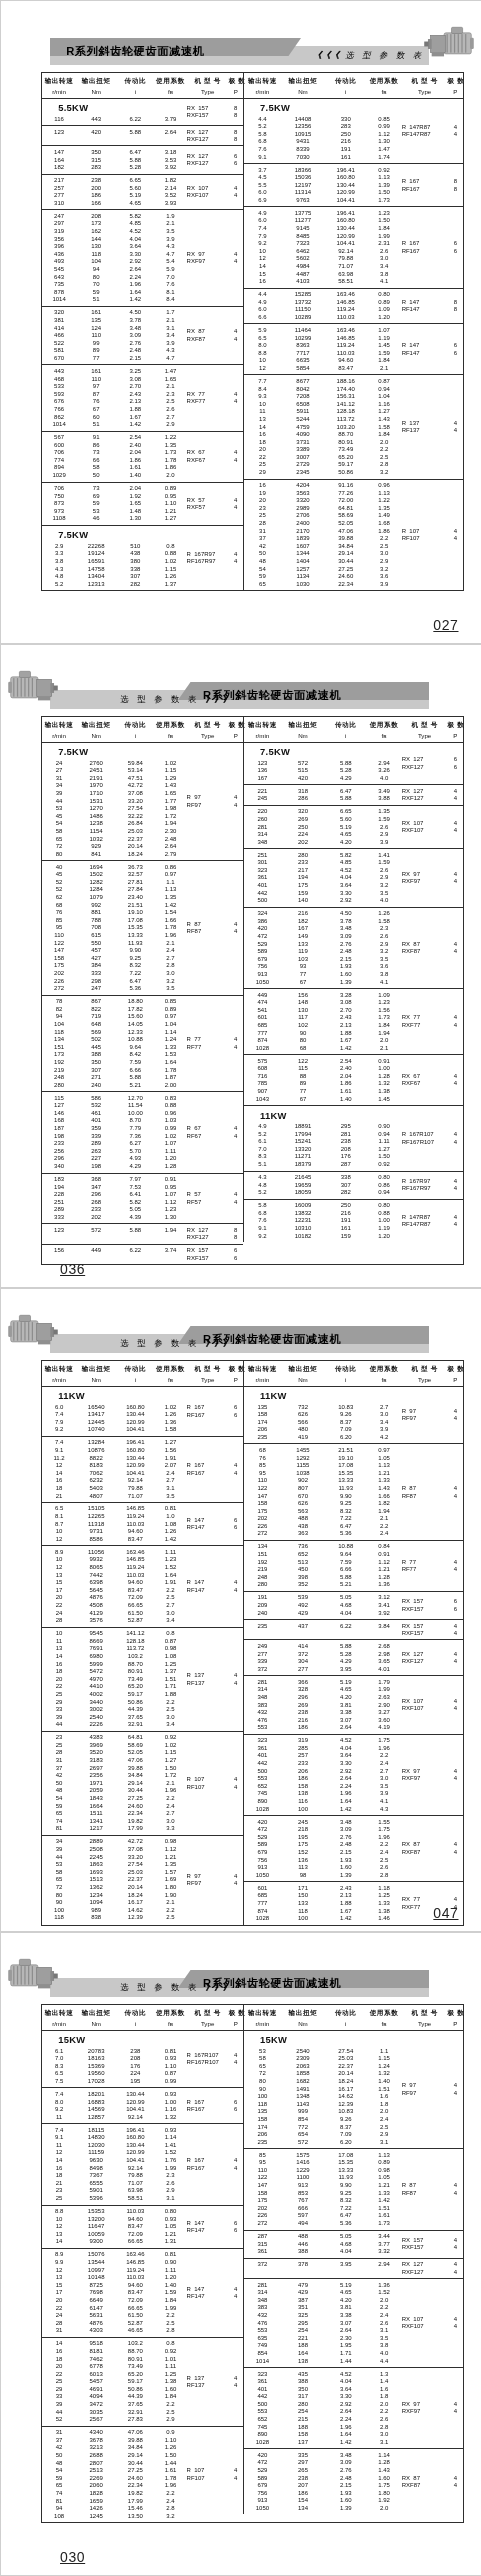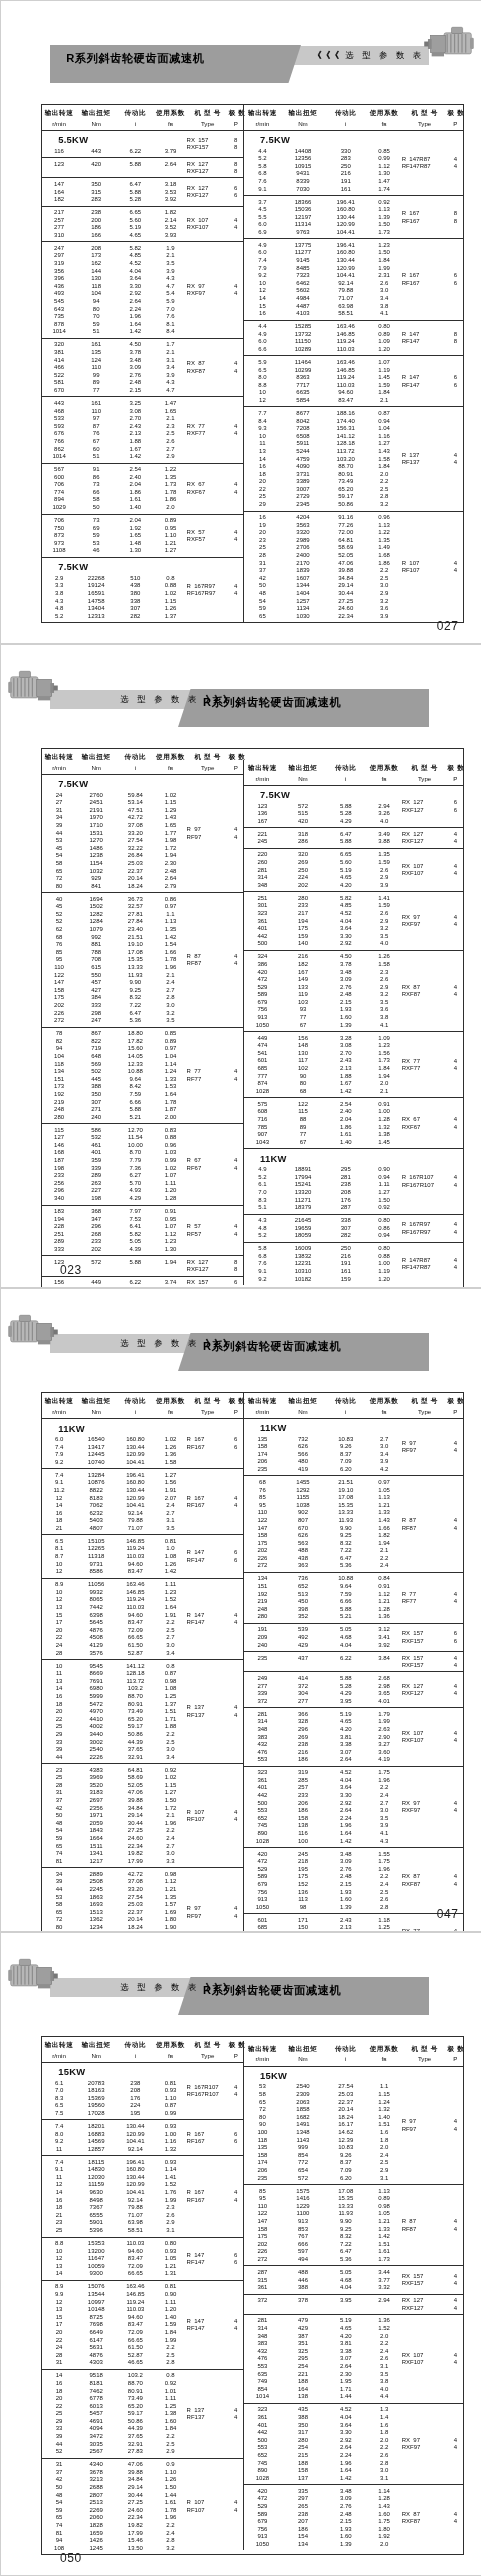--- a/index.html
+++ b/index.html
@@ -1,54 +1,54 @@
 <!DOCTYPE html>
 <html style="font-size:10px"><head>
 <meta charset="utf-8">
 <style>
   html,body{margin:0;padding:0;background:#ffffff;}
   body{width:481px;font-family:"Liberation Sans","DejaVu Sans",sans-serif;color:#111;}
   .page{position:relative;width:480px;height:642px;background:#fff;border:0.6px solid #cfcfcf;overflow:hidden;}
   
   .bar-light{position:absolute;top:45px;left:49px;right:52px;height:19px;background:#c8c8c8;}
-  .bar-dark{position:absolute;top:37px;height:38px;background:#9d9d9d;margin-top:7px;}
+  .bar-dark{position:absolute;top:37px;height:18px;background:#9d9d9d;}
   .darkL{left:49px;width:251px;clip-path:polygon(0 0,100% 0,calc(100% - 12.5px) 100%,0 100%);}
   .darkR{right:52px;width:251px;clip-path:polygon(12.5px 0,100% 0,100% 100%,0 100%);}
   .series-title{display:block;line-height:26px;padding-left:16.2px;font-size:11.2px;font-weight:bold;letter-spacing:0.6px;color:#000;white-space:nowrap;}
   .darkR .series-title{padding-left:25px;}
   .subwrap{position:absolute;top:45px;height:19px;line-height:19px;font-size:8.4px;letter-spacing:3.1px;color:#000;text-align:center;white-space:nowrap;}
-  .subR{left:312px;right:75px;}
+  .subR{left:312px;right:75px;font-style:italic;}
   .subL{left:69px;width:212px;}
   .chev{font-size:8.7px;letter-spacing:0;margin:0 6.2px 0 0;font-weight:bold;}
   .subL .chev{margin:0 0 0 6.2px;}
   
   .motor{position:absolute;top:22.5px;width:52px;height:40px;}
   .mR{right:6.2px;} .mL{left:6.2px;}
   
-  .tablewrap{position:absolute;top:71px;left:40px;right:17px;border:1.2px solid #2e2e2e;display:flex;align-items:center;background:#fff;margin-top:32px;}
+  .tablewrap{position:absolute;top:71px;left:40px;right:17px;border:1.2px solid #2e2e2e;display:flex;align-items:flex-start;background:#fff;}
   .ht{flex:0 0 47.7%;min-width:0;}
   .ht+.ht{flex:1 1 auto;border-left:1.2px solid #2e2e2e;}
   .thead{display:flex;border-bottom:1.2px solid #2e2e2e;padding:3.7px 0 3.1px;}
   .hc{text-align:center;}
   .h1{width:17%;}.h2{width:20%;}.h3{width:19%;}.h4{width:16%;}.h5{width:21%;}.h6{width:7%;}
   .hl{font-size:6.6px;font-weight:bold;letter-spacing:0.6px;white-space:nowrap;}
   .hu{font-size:6.2px;margin-top:1.9px;}
   .grp{display:flex;padding:2.5px 0 1.9px;}
   .grp+.grp{border-top:0.9px solid #2e2e2e;}
   .rows{flex:0 0 72%;min-width:0;}
   .r{display:flex;line-height:7.6px;}
   .c{font-size:6px;text-align:center;white-space:nowrap;}
   .c1{flex:0 0 23.6%;}.c2{flex:0 0 27.8%;}.c3{flex:0 0 26.4%;}.c4{flex:0 0 22.2%;}
   .kw{font-size:9.4px;font-weight:bold;line-height:14.4px;padding-left:16.2px;letter-spacing:0.3px;}
   .tcol{flex:0 0 21%;display:flex;flex-direction:column;justify-content:center;}
   .tl{font-size:6px;line-height:7.5px;white-space:pre;}
   .pcol{flex:0 0 7%;display:flex;flex-direction:column;justify-content:center;}
   .pl{font-size:6px;line-height:7.5px;text-align:center;}
   
-  .pageno{position:absolute;bottom:10px;font-size:12px;letter-spacing:0.6px;color:#222;}
+  .pageno{position:absolute;bottom:10px;font-size:14px;letter-spacing:0.6px;color:#222;text-decoration:underline;}
   .pnR{right:22.5px;} .pnL{left:59px;}
 </style>
 </head>
 <body>
 
 <section class="page">
   <div class="bar-light"></div>
   <div class="bar-dark darkL">
     <span class="series-title">R系列斜齿轮硬齿面减速机</span>
   </div>
@@ -1975,21 +1975,21 @@
             <div class="tl">R  147R87</div>
             <div class="tl">RF147R87</div>
           </div>
           <div class="pcol">
             <div class="pl">4</div>
             <div class="pl">4</div>
           </div>
         </div>
       </div>
   </div>
-  <div class="pageno pnL">023</div>
+  <div class="pageno pnL">036</div>
 </section>
 
 <section class="page">
   <div class="bar-light"></div>
   <div class="bar-dark darkR">
     <span class="series-title">R系列斜齿轮硬齿面减速机</span>
   </div>
   <div class="subwrap subL">
     <span>选 型 参 数 表</span><span class="chev">》》》</span>
   </div>
@@ -3953,15 +3953,15 @@
             <div class="tl">RX  87</div>
             <div class="tl">RXF87</div>
           </div>
           <div class="pcol">
             <div class="pl">4</div>
             <div class="pl">4</div>
           </div>
         </div>
       </div>
   </div>
-  <div class="pageno pnL">050</div>
+  <div class="pageno pnL">030</div>
 </section>
 
 
 </body></html>

